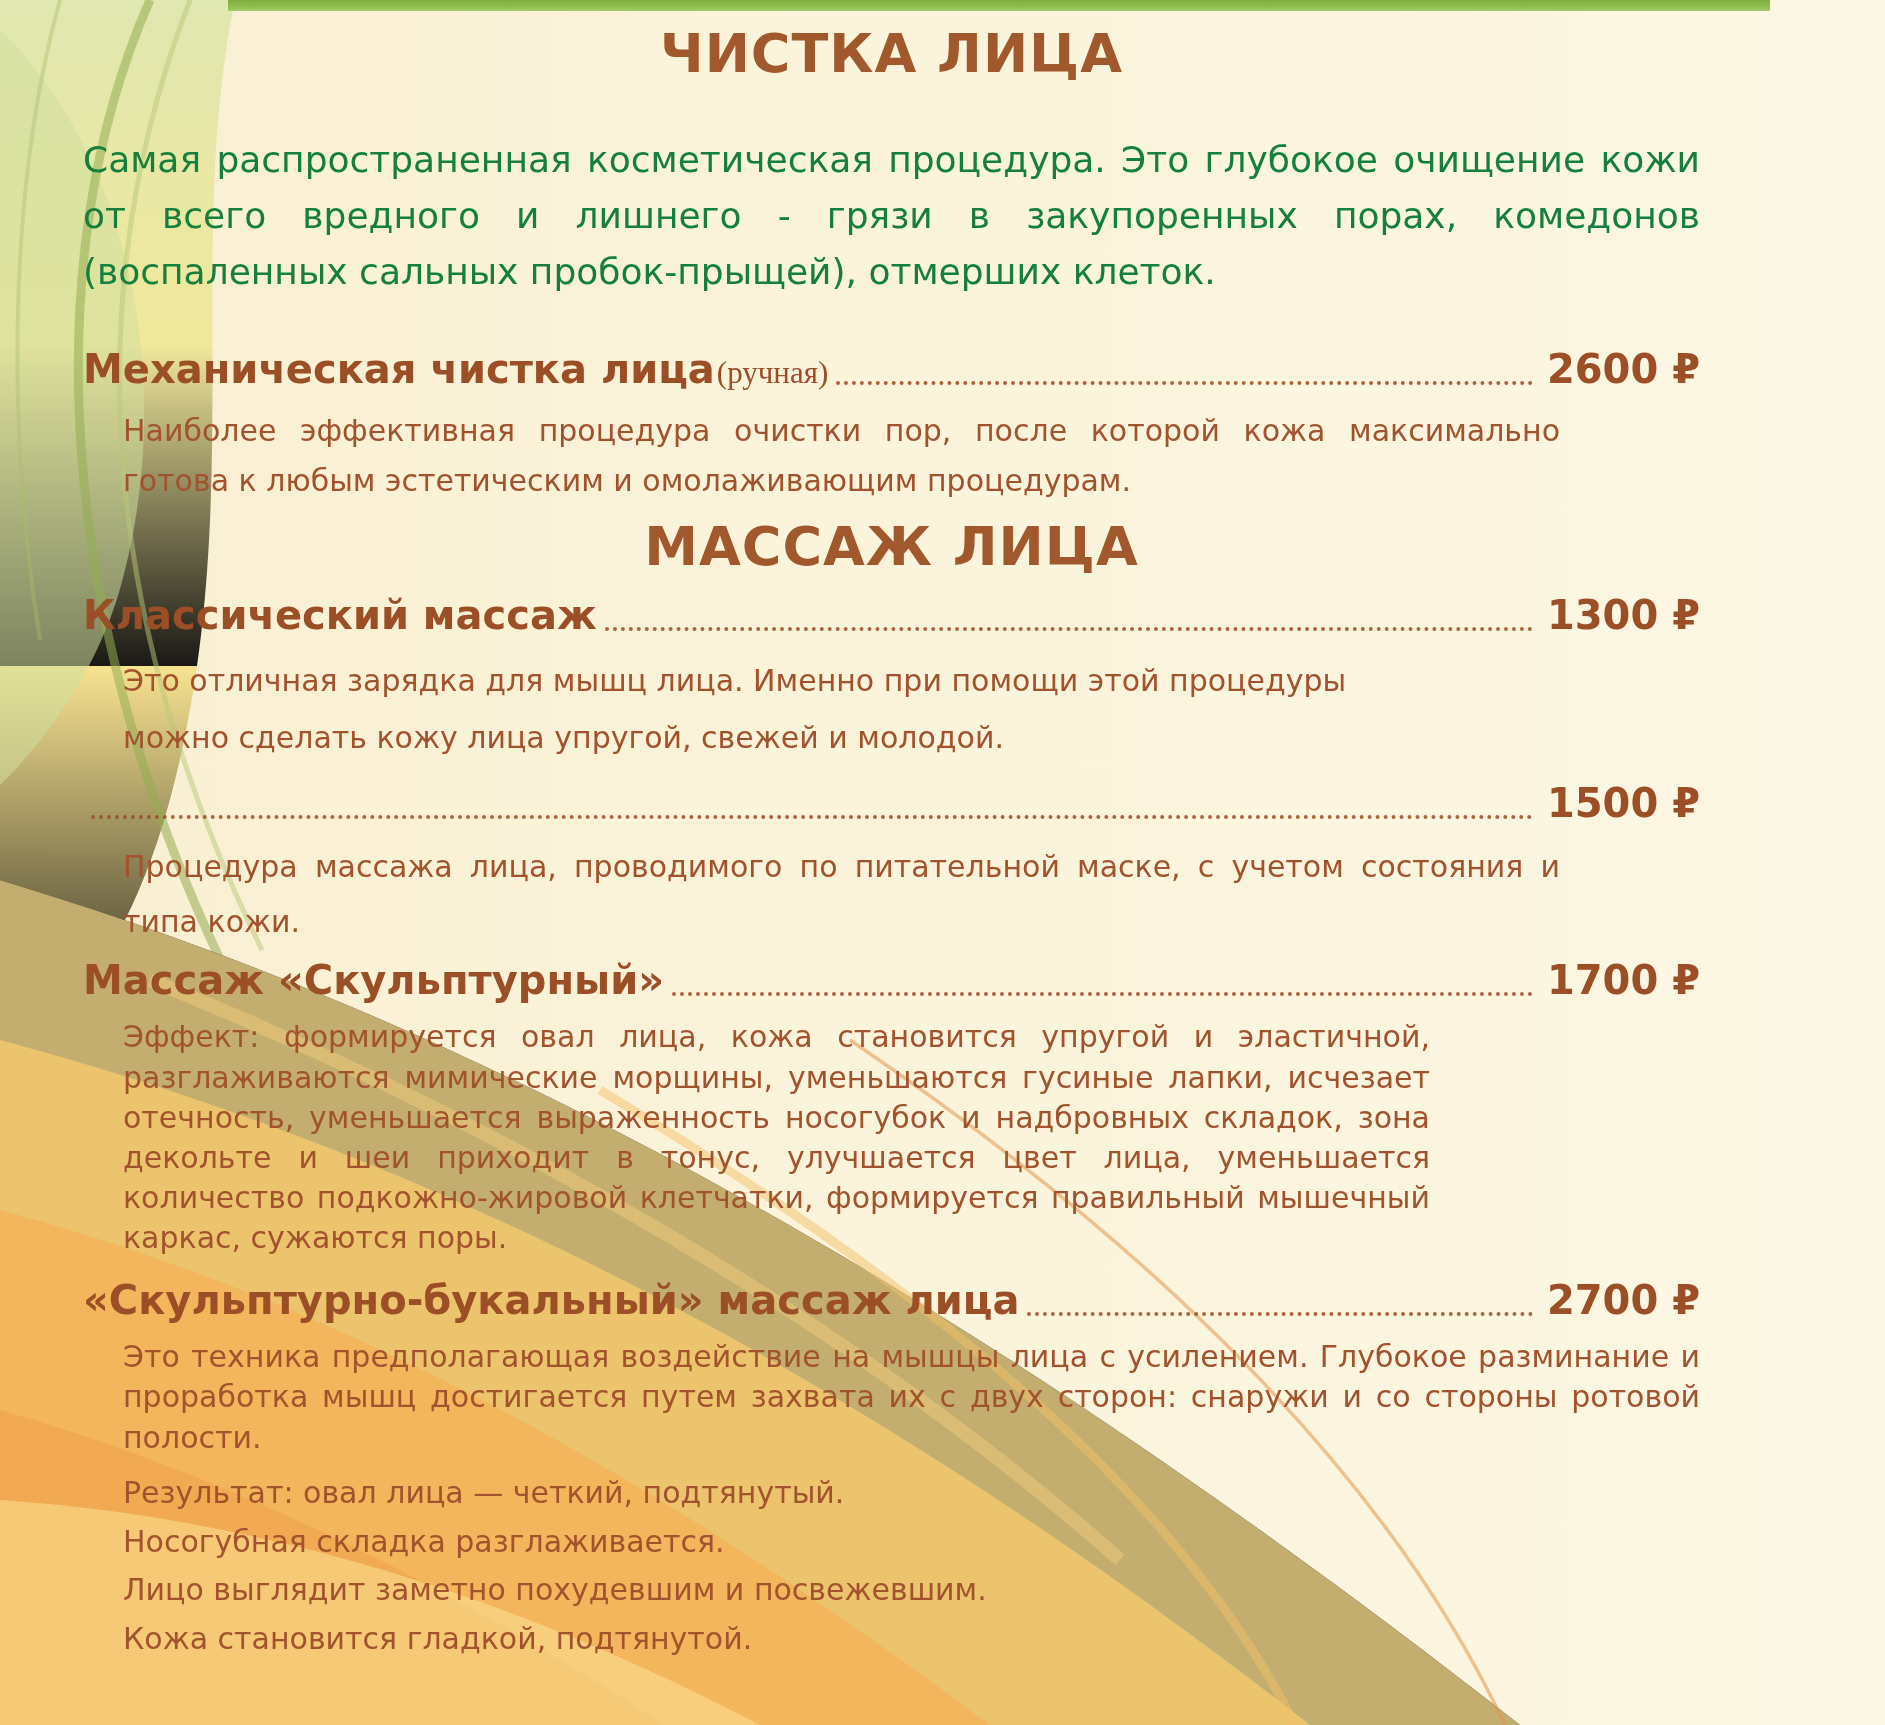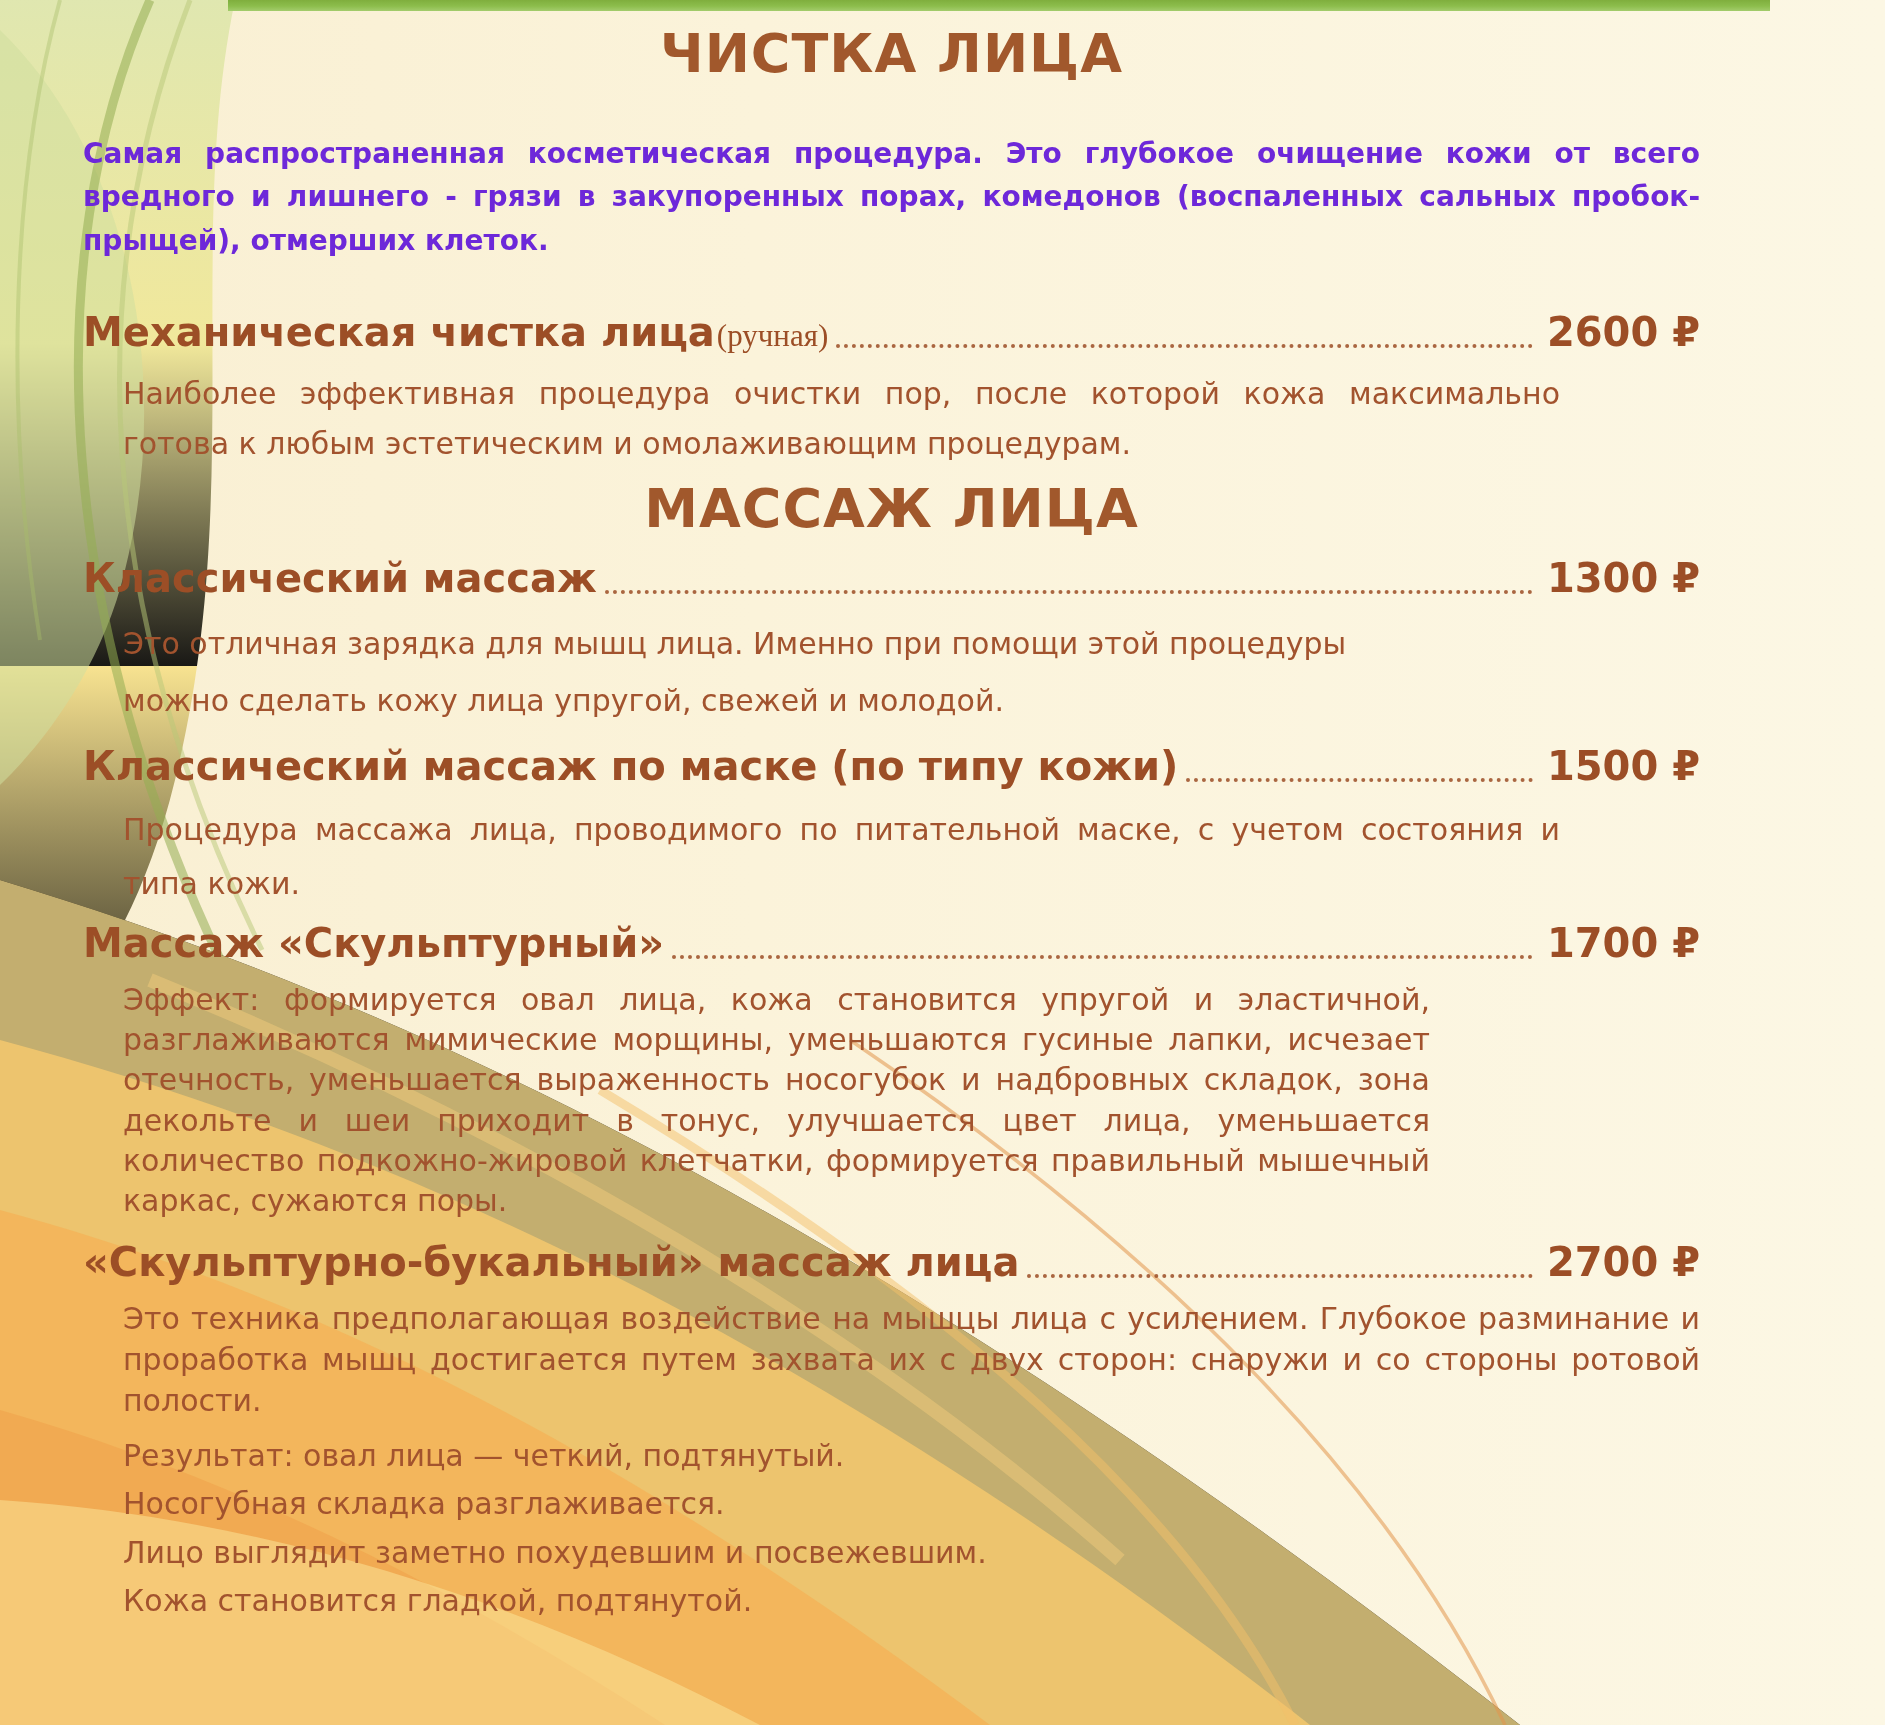--- a/index.html
+++ b/index.html
@@ -20,22 +20,22 @@
     padding:20px 185px 0 83px;
     color:#9c4e26;
   }
   h1.section-heading {
     font-size:54px; font-weight:bold; text-align:center;
     color:#a1582c; letter-spacing:1px;
     margin:0 0 44px 0; line-height:1.25;
   }
   h1.second { margin-bottom:10px; }
   .intro {
-    font-size:28px; font-weight:bold; line-height:1.56;
-    text-align:justify; color:#6d28d9; margin:0 0 42px 0;
+    font-size:36px; font-weight:normal; line-height:1.56;
+    text-align:justify; color:#15803d; margin:0 0 42px 0;
   }
   .item-row {
     display:flex; align-items:baseline;
     font-size:40px; font-weight:bold; color:#9c4e26;
     line-height:1.25;
   }
   .item-name { white-space:nowrap; }
   .item-suffix { font-weight:normal; font-size:31px; margin-left:2px; white-space:nowrap;font-family:Liberation Serif, serif; }
   .dots {
     flex:1 1 auto; margin:0 14px 0 8px; min-width:40px;
@@ -119,21 +119,20 @@
   <h1 class="section-heading second">МАССАЖ ЛИЦА</h1>
 
   <div class="item-row r2">
     <span class="item-name">Классический массаж</span>
     <span class="dots"></span>
     <span class="item-price">1300 ₽</span>
   </div>
   <p class="desc d-class">Это отличная зарядка для мышц лица. Именно при помощи этой процедуры можно сделать кожу лица  упругой, свежей и молодой.</p>
 
   <div class="item-row r3">
-    <span class="item-name">Классический массаж по маске (по типу кожи)</span>
     <span class="dots"></span>
     <span class="item-price">1500 ₽</span>
   </div>
   <p class="desc d-mask">Процедура массажа лица, проводимого по питательной  маске, с учетом  состояния  и типа кожи.</p>
 
   <div class="item-row r4">
     <span class="item-name">Массаж «Скульптурный»</span>
     <span class="dots"></span>
     <span class="item-price">1700 ₽</span>
   </div>

